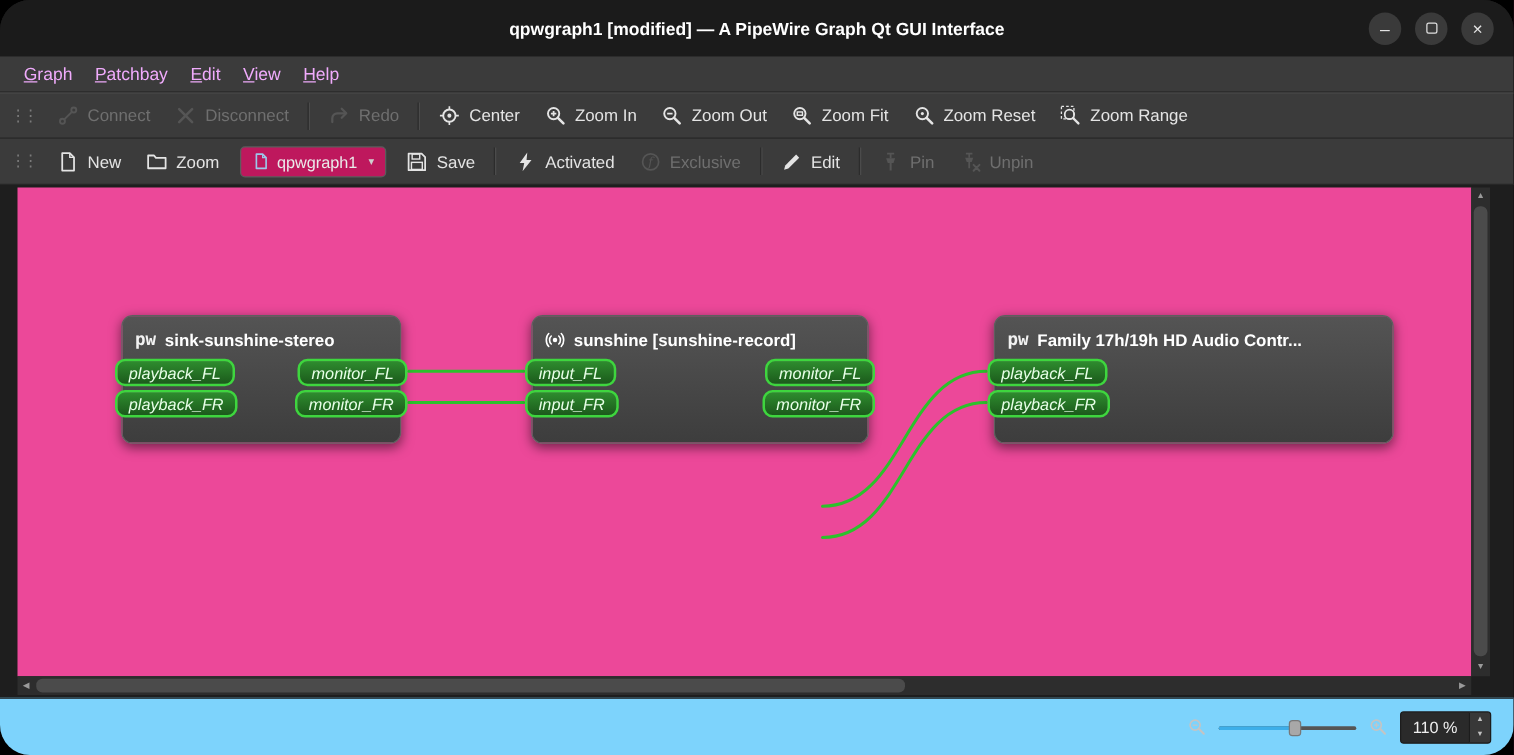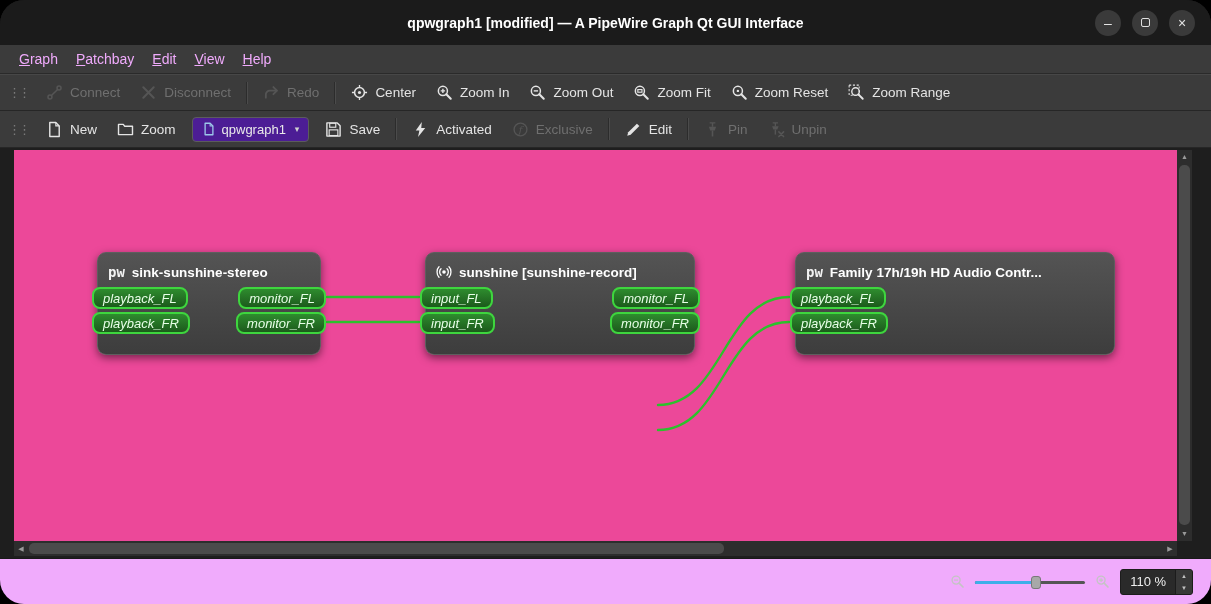--- a/index.html
+++ b/index.html
@@ -37,21 +37,21 @@
   .toolbar { height:37px; background:#3b3b3b; display:flex; align-items:center; padding:0 4px; border-bottom:1px solid #262626; }
   .toolbar.t1 { border-top:1px solid #474747; }
   .grip { color:#7a7a7a; font-size:13px; letter-spacing:-3px; margin:0 8px 0 4px; user-select:none; }
   .tbtn { display:flex; align-items:center; gap:7px; padding:5px 10px; color:#e4e4e4; font-size:13.5px; border-radius:3px; white-space:nowrap; }
   .tbtn svg { display:block; flex:none; }
   .tbtn.disabled { color:#6f6f6f; }
   .tbtn.disabled svg { opacity:.5; }
   .tsep { width:0; height:22px; border-left:1px solid #2c2c2c; border-right:1px solid #4b4b4b; margin:0 5px; }
   .combo {
     display:flex; align-items:center; gap:6px; margin:0 6px; padding:4px 9px;
-    background:#4c1d95; border:1px solid #5c5c5c; border-radius:4px;
+    background:#be185d; border:1px solid #5c5c5c; border-radius:4px;
     color:#eaeaea; font-size:13px; white-space:nowrap;
   }
   .combo .chev { font-size:9px; color:#cfcfcf; margin-left:3px; }
 
   
   .workarea { position:absolute; left:0; top:148px; width:1211px; height:410px; background:#1e1e1e; }
   .canvas { position:absolute; left:14px; top:2px; width:1163px; height:391px; background:#ec4899; overflow:hidden; }
   .wires { position:absolute; left:0; top:0; z-index:1; pointer-events:none; }
 
   .node {
@@ -85,21 +85,21 @@
   .vscroll .up { top:0; } .vscroll .dn { bottom:0; }
   .vthumb { position:absolute; left:2px; width:11px; top:15px; height:360px; background:#4b4b4b; border-radius:5px; }
   .hscroll { position:absolute; left:14px; top:393px; width:1163px; height:15px; background:#2d2d2d; }
   .hscroll .sb-arrow { position:absolute; top:0; width:14px; height:15px; color:#9a9a9a; font-size:7px; text-align:center; line-height:15px; }
   .hscroll .lf { left:0; } .hscroll .rt { right:0; }
   .hthumb { position:absolute; top:2px; height:11px; left:15px; width:695px; background:#4b4b4b; border-radius:5px; }
 
   
   .statusbar {
     position:absolute; left:0; top:558px; width:1211px; height:46px;
-    background:#f0abfc; border-top:1px solid #191919;
+    background:#7dd3fc; border-top:1px solid #191919;
     display:flex; align-items:center; justify-content:flex-end;
     padding-right:18px; gap:10px; color:#cfcfcf;
   }
   .statusbar svg { display:block; }
   .zslider { position:relative; width:110px; height:16px; }
   .zslider .track { position:absolute; left:0; right:0; top:7px; height:3px; background:#555; border-radius:2px; }
   .zslider .fill  { position:absolute; left:0; top:7px; width:55%; height:3px; background:#3daee9; border-radius:2px; }
   .zslider .handle{ position:absolute; left:calc(55% - 5px); top:2px; width:10px; height:13px; background:#a8a8a8; border:1px solid #787878; border-radius:3px; }
   .spin { display:flex; align-items:stretch; height:26px; background:#2a2a2a; border:1px solid #1c1c1c; border-radius:3px; overflow:hidden; }
   .spin .val { display:flex; align-items:center; padding:0 9px; color:#eeeeee; font-size:13px; }

